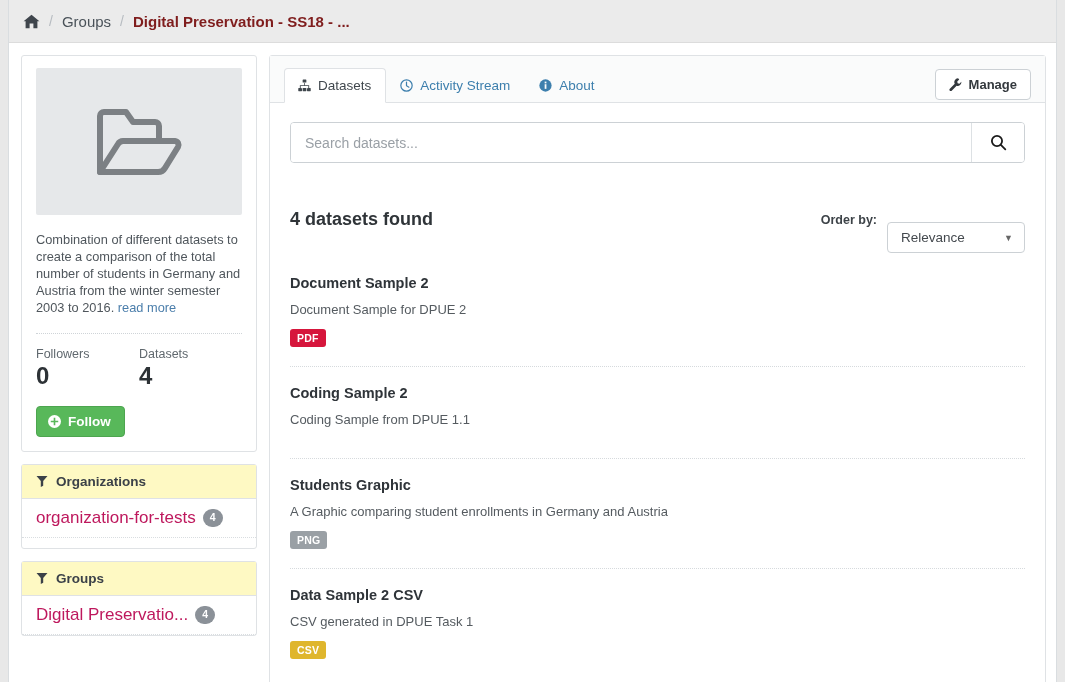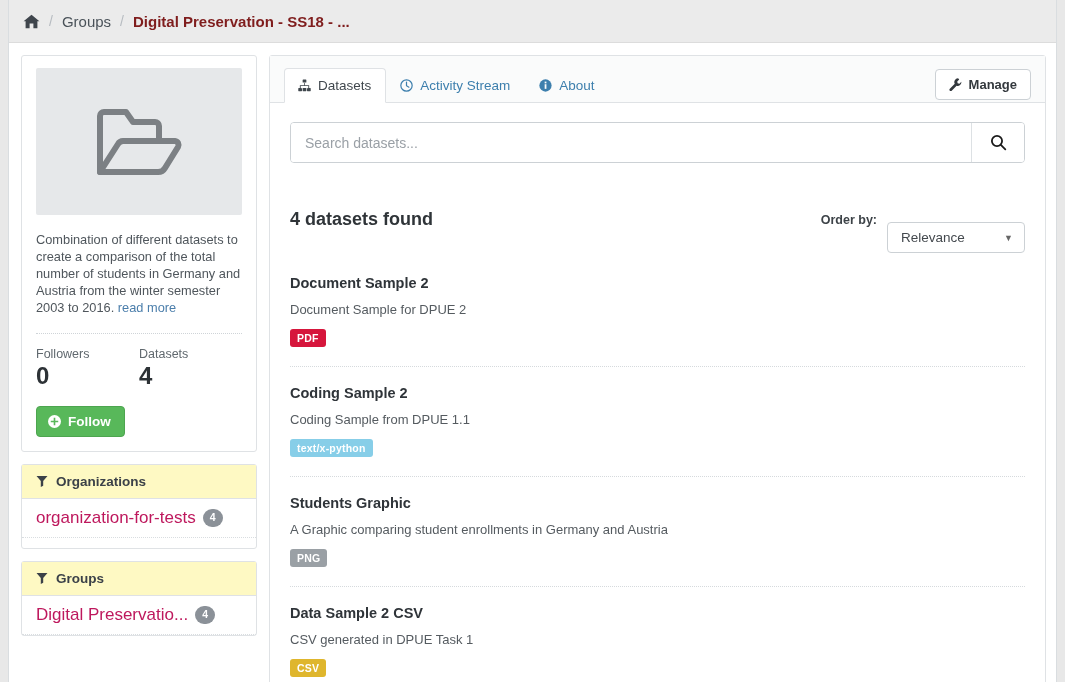--- a/index.html
+++ b/index.html
@@ -413,23 +413,20 @@
             <li class="dataset-item">
               <a class="dataset-title" href="#">Document Sample 2</a>
               <div class="dataset-notes">Document Sample for DPUE 2</div>
               <div class="badges">
                 <span class="badge" id="b0" style="background: rgb(214, 22, 60);">PDF</span>
               </div>
             </li>
             <li class="dataset-item">
               <a class="dataset-title" href="#">Coding Sample 2</a>
               <div class="dataset-notes">Coding Sample from DPUE 1.1</div>
-              <div class="badges">
-                <span class="badge" id="b1" style="background: rgb(135, 206, 232);">text/x-python</span>
-              </div>
             </li>
             <li class="dataset-item">
               <a class="dataset-title" href="#">Students Graphic</a>
               <div class="dataset-notes">A Graphic comparing student enrollments in Germany and Austria</div>
               <div class="badges">
                 <span class="badge" id="b2" style="background: rgb(154, 160, 165);">PNG</span>
               </div>
             </li>
             <li class="dataset-item">
               <a class="dataset-title" href="#">Data Sample 2 CSV</a>

